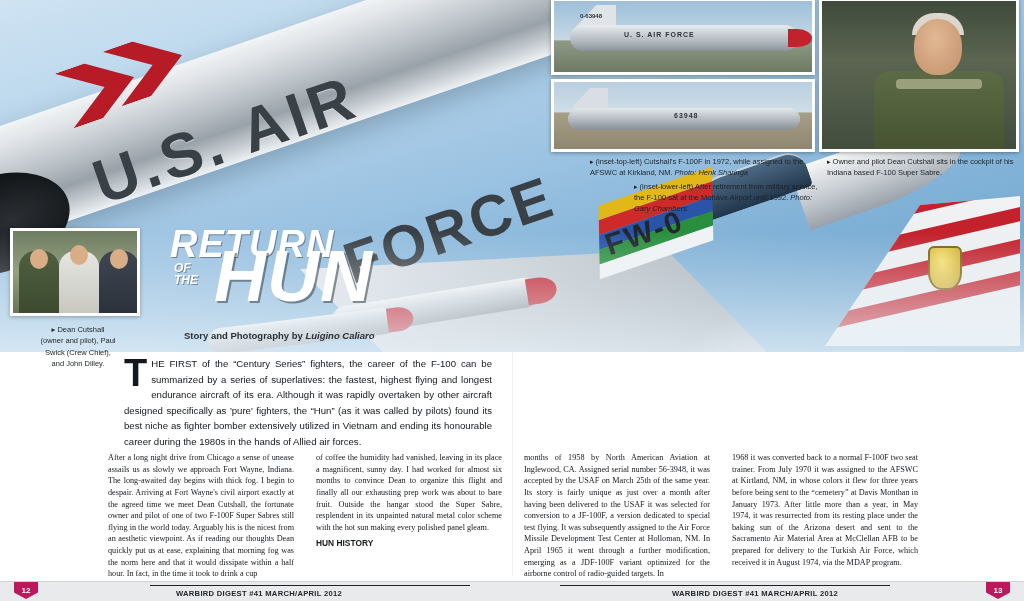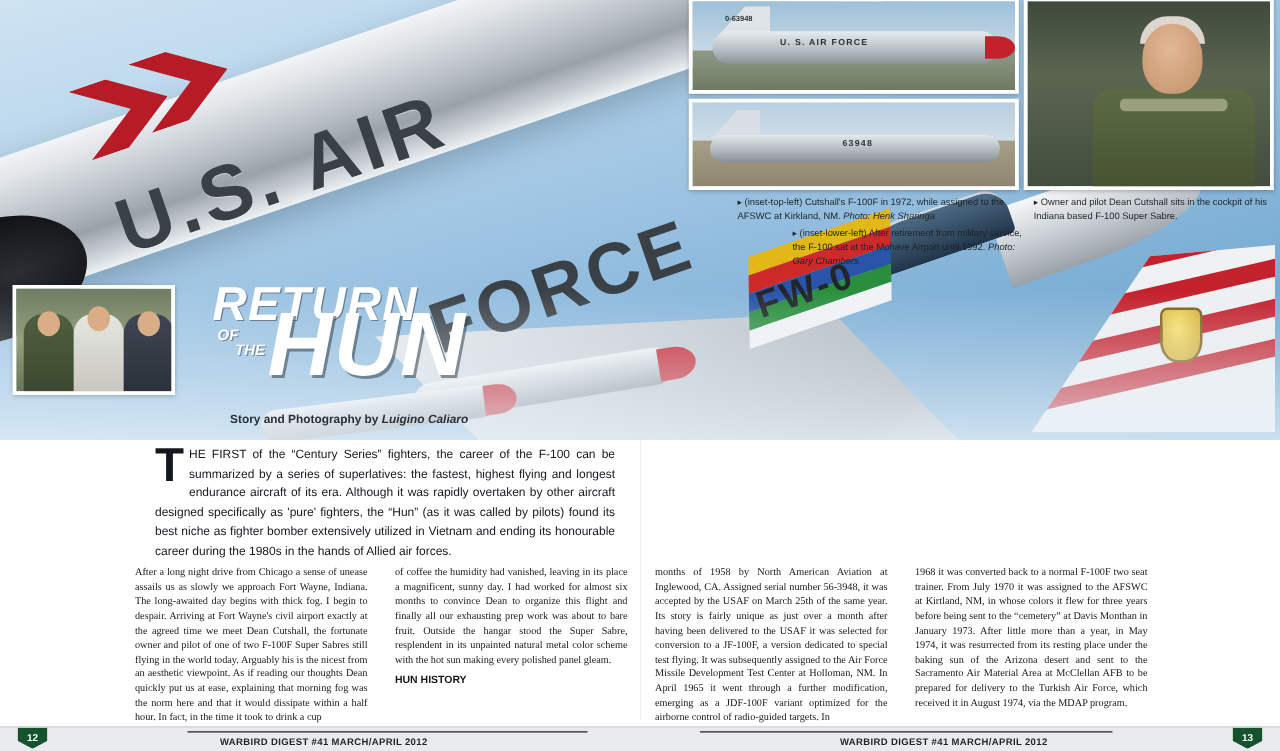--- a/index.html
+++ b/index.html
@@ -333,21 +333,21 @@
     line-height: 0.95;
   }
   .t-of-the {
     font-family: "Liberation Sans", sans-serif;
     font-weight: 700; font-style: italic;
     font-size: 12px; color: #ffffff;
     line-height: 1.0;
     text-shadow: 1px 1px 0 rgba(60,70,80,0.5);
   }
   .t-of-the .of { display: block; margin-left: 4px; }
-  .t-of-the .the { display: block; margin-left: 18px; }
+  .t-of-the .the { display: block; margin-left: 4px; }
   .t-hun-wrap { position: relative; height: 66px; }
   .t-hun {
     position: absolute; left: 44px; top: -22px;
     font-family: "Liberation Sans", sans-serif;
     font-weight: 700; font-style: italic;
     font-size: 72px; letter-spacing: 1px;
     color: #ffffff;
     text-shadow: 2px 2px 0 rgba(55,65,75,0.55);
     line-height: 1;
   }
@@ -422,21 +422,21 @@
     font-size: 7.6px; font-weight: 700; letter-spacing: .3px;
     color: #1d2327;
     text-align: center;
   }
   .ft-left  { left: 176px; }
   .ft-right { left: 672px; }
 
   .folio {
     position: absolute; bottom: 2px;
     width: 24px; height: 17px;
-    background: #14532d;
+    background: #be185d;
     color: #ffffff;
     font-family: "Liberation Sans", sans-serif;
     font-size: 8px; font-weight: 700;
     display: flex; align-items: center; justify-content: center;
     clip-path: polygon(0 0, 100% 0, 100% 62%, 50% 100%, 0 62%);
   }
   .folio-l { left: 14px; }
   .folio-r { right: 14px; }
 </style>
 </head>
@@ -517,20 +517,27 @@
   </div>
 
   <div class="photo-left">
     <div class="p p1"></div>
       <div class="p p2"></div>
       <div class="p p3"></div>
     <div class="f f1"></div>
       <div class="f f2"></div>
       <div class="f f3"></div>
   </div>
+  <div class="cap-left">
+    <span>▸</span>
+    <span>Dean Cutshall</span><br>
+    <span>(owner and pilot), Paul</span><br>
+    <span>Swick (Crew Chief),</span><br>
+    <span>and John Dilley.</span>
+  </div>
 
   <div class="title-block">
     <div class="t-return">RETURN</div>
     <div class="t-hun-wrap">
       <div class="t-of-the">
         <span class="of">OF</span>
         <span class="the">THE</span>
       </div>
       <div class="t-hun">HUN</div>
     </div>

